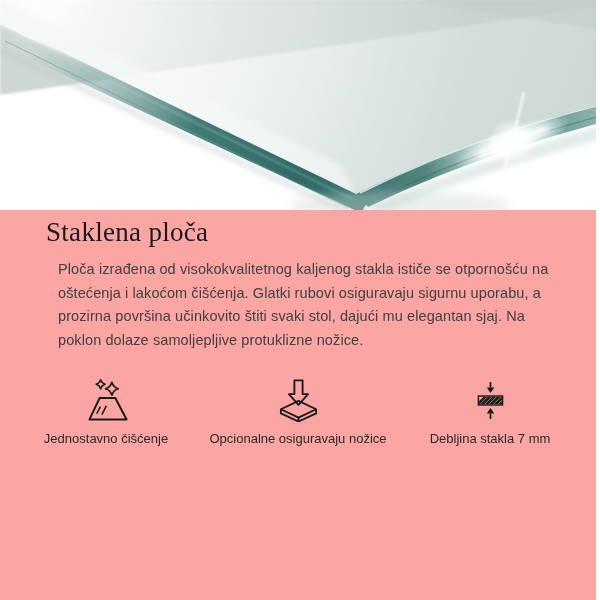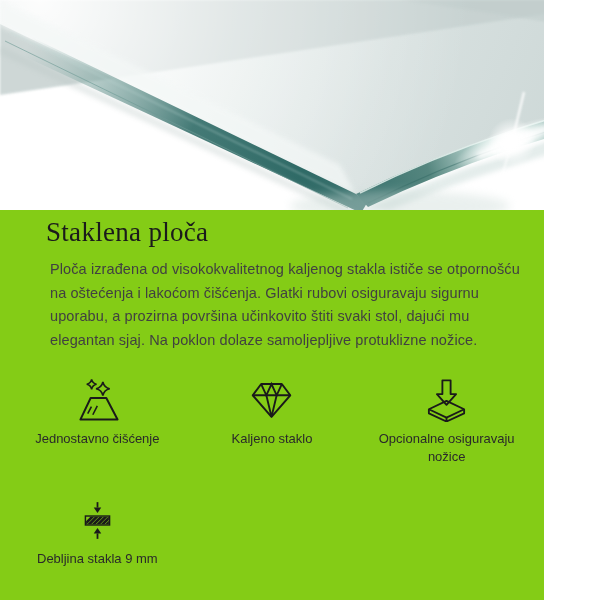--- a/index.html
+++ b/index.html
@@ -1,26 +1,26 @@
 <!DOCTYPE html>
 <html><head>
 <meta charset="utf-8">
 <style>
   html,body{margin:0;padding:0;background:#ffffff;}
-  .page{position:relative;width:544px;height:600px;background:#84cc16;overflow:hidden;
+  .page{position:relative;width:596px;height:600px;background:#fca5a5;overflow:hidden;
         font-family:"Liberation Sans",sans-serif;}
   .hero{margin:0;padding:0;height:210px;line-height:0;}
   .content{padding:0;}
   h1.title{margin:5px 0 0;padding:0 30px 0 46px;
            font-family:"Liberation Serif","DejaVu Serif",serif;font-weight:400;
            font-size:27px;line-height:34px;color:#1b1b1b;letter-spacing:0.3px;}
-  p.desc{margin:9px 4px 0;padding:0 16px 0 46px;max-width:540px;
+  p.desc{margin:9px 12px 0;padding:0 16px 0 46px;max-width:540px;
          font-size:14.5px;line-height:23.5px;color:#414141;letter-spacing:0.1px;}
   .features{margin-top:22px;padding:0 10px;display:grid;
-            grid-template-columns:repeat(3,1fr);row-gap:28px;}
+            grid-template-columns:repeat(3,1fr);row-gap:16px;}
   .feature{text-align:center;}
   .icon-wrap{height:48px;display:flex;align-items:flex-end;justify-content:center;}
   .feature .label{margin-top:8px;font-size:13px;line-height:18px;color:#2a2a2a;}
   .ic{stroke:#1a1a1a;fill:none;}
 </style>
 </head>
 <body>
 
 <div class="page">
 
@@ -122,31 +122,20 @@
             <path class="ic" d="M14,37.5 L17.8,30.2 M19.2,38.6 L23.8,29.6" stroke-width="1.6"></path>
             <path class="ic" d="M29.5,5 Q30.7,10.8 36.5,12 Q30.7,13.2 29.5,19 Q28.3,13.2 22.5,12 Q28.3,10.8 29.5,5 Z" stroke-width="1.7"></path>
             <path class="ic" d="M18,2.5 Q18.9,6.6 23,7.5 Q18.9,8.4 18,12.5 Q17.1,8.4 13,7.5 Q17.1,6.6 18,2.5 Z" stroke-width="1.6"></path>
           </svg>
         </div>
         <div class="label">Jednostavno čišćenje</div>
       </div>
 
 
 
-      <div class="feature">
-        <div class="icon-wrap">
-          <svg width="45" height="45" viewBox="0 0 48 48">
-            <path class="ic" d="M13,7.5 L35,7.5 L44,19.5 L24,42.5 L4,19.5 Z" stroke-width="2.1" stroke-linejoin="round"></path>
-            <path class="ic" d="M4,19.5 L44,19.5" stroke-width="2"></path>
-            <path class="ic" d="M13,7.5 L18.5,19.5 L24,7.5 L29.5,19.5 L35,7.5" stroke-width="2"></path>
-            <path class="ic" d="M18.5,19.5 L24,42.5 M29.5,19.5 L24,42.5" stroke-width="2"></path>
-          </svg>
-        </div>
-        <div class="label">Kaljeno staklo</div>
-      </div>
 
       <div class="feature">
         <div class="icon-wrap">
           <svg width="47" height="47" viewBox="0 0 48 48">
             <path class="ic" d="M24,26.5 L42,35 L24,43.5 L6,35 Z" fill="#ffffff" stroke-width="1.9" stroke-linejoin="round"></path>
             <path class="ic" d="M6,35 L6,39.2 L24,47.5 L42,39.2 L42,35 M24,43.5 L24,47.5" stroke-width="1.9" stroke-linejoin="round"></path>
             <path class="ic" d="M19.8,5.5 L28.2,5.5 L28.2,19.5 L33.8,19.5 L24,30.5 L14.2,19.5 L19.8,19.5 Z" fill="#ffffff" stroke-width="1.9" stroke-linejoin="round"></path>
           </svg>
         </div>
         <div class="label">Opcionalne osiguravaju nožice</div>
@@ -163,18 +152,18 @@
             <path class="ic" d="M24,3.5 L24,9.5" stroke-width="2"></path>
             <polygon points="19.8,9.5 28.2,9.5 24,15.5" fill="#1a1a1a"></polygon>
             <rect class="ic" x="10.5" y="19" width="27" height="10" fill="#ffffff" stroke-width="1.6"></rect>
             <g clip-path="url(#barClip)">
               <path class="ic" stroke-width="3" d="M7,31 L21,17 M12,31 L26,17 M17,31 L31,17 M22,31 L36,17 M27,31 L41,17 M32,31 L46,17"></path>
             </g>
             <path class="ic" d="M24,44.5 L24,38.5" stroke-width="2"></path>
             <polygon points="19.8,38.5 28.2,38.5 24,32.5" fill="#1a1a1a"></polygon>
           </svg>
         </div>
-        <div class="label">Debljina stakla 9 mm</div>
+        <div class="label">Debljina stakla 7 mm</div>
       </div>
 
     </div>
   </section>
 </div>
 
 </body></html>

